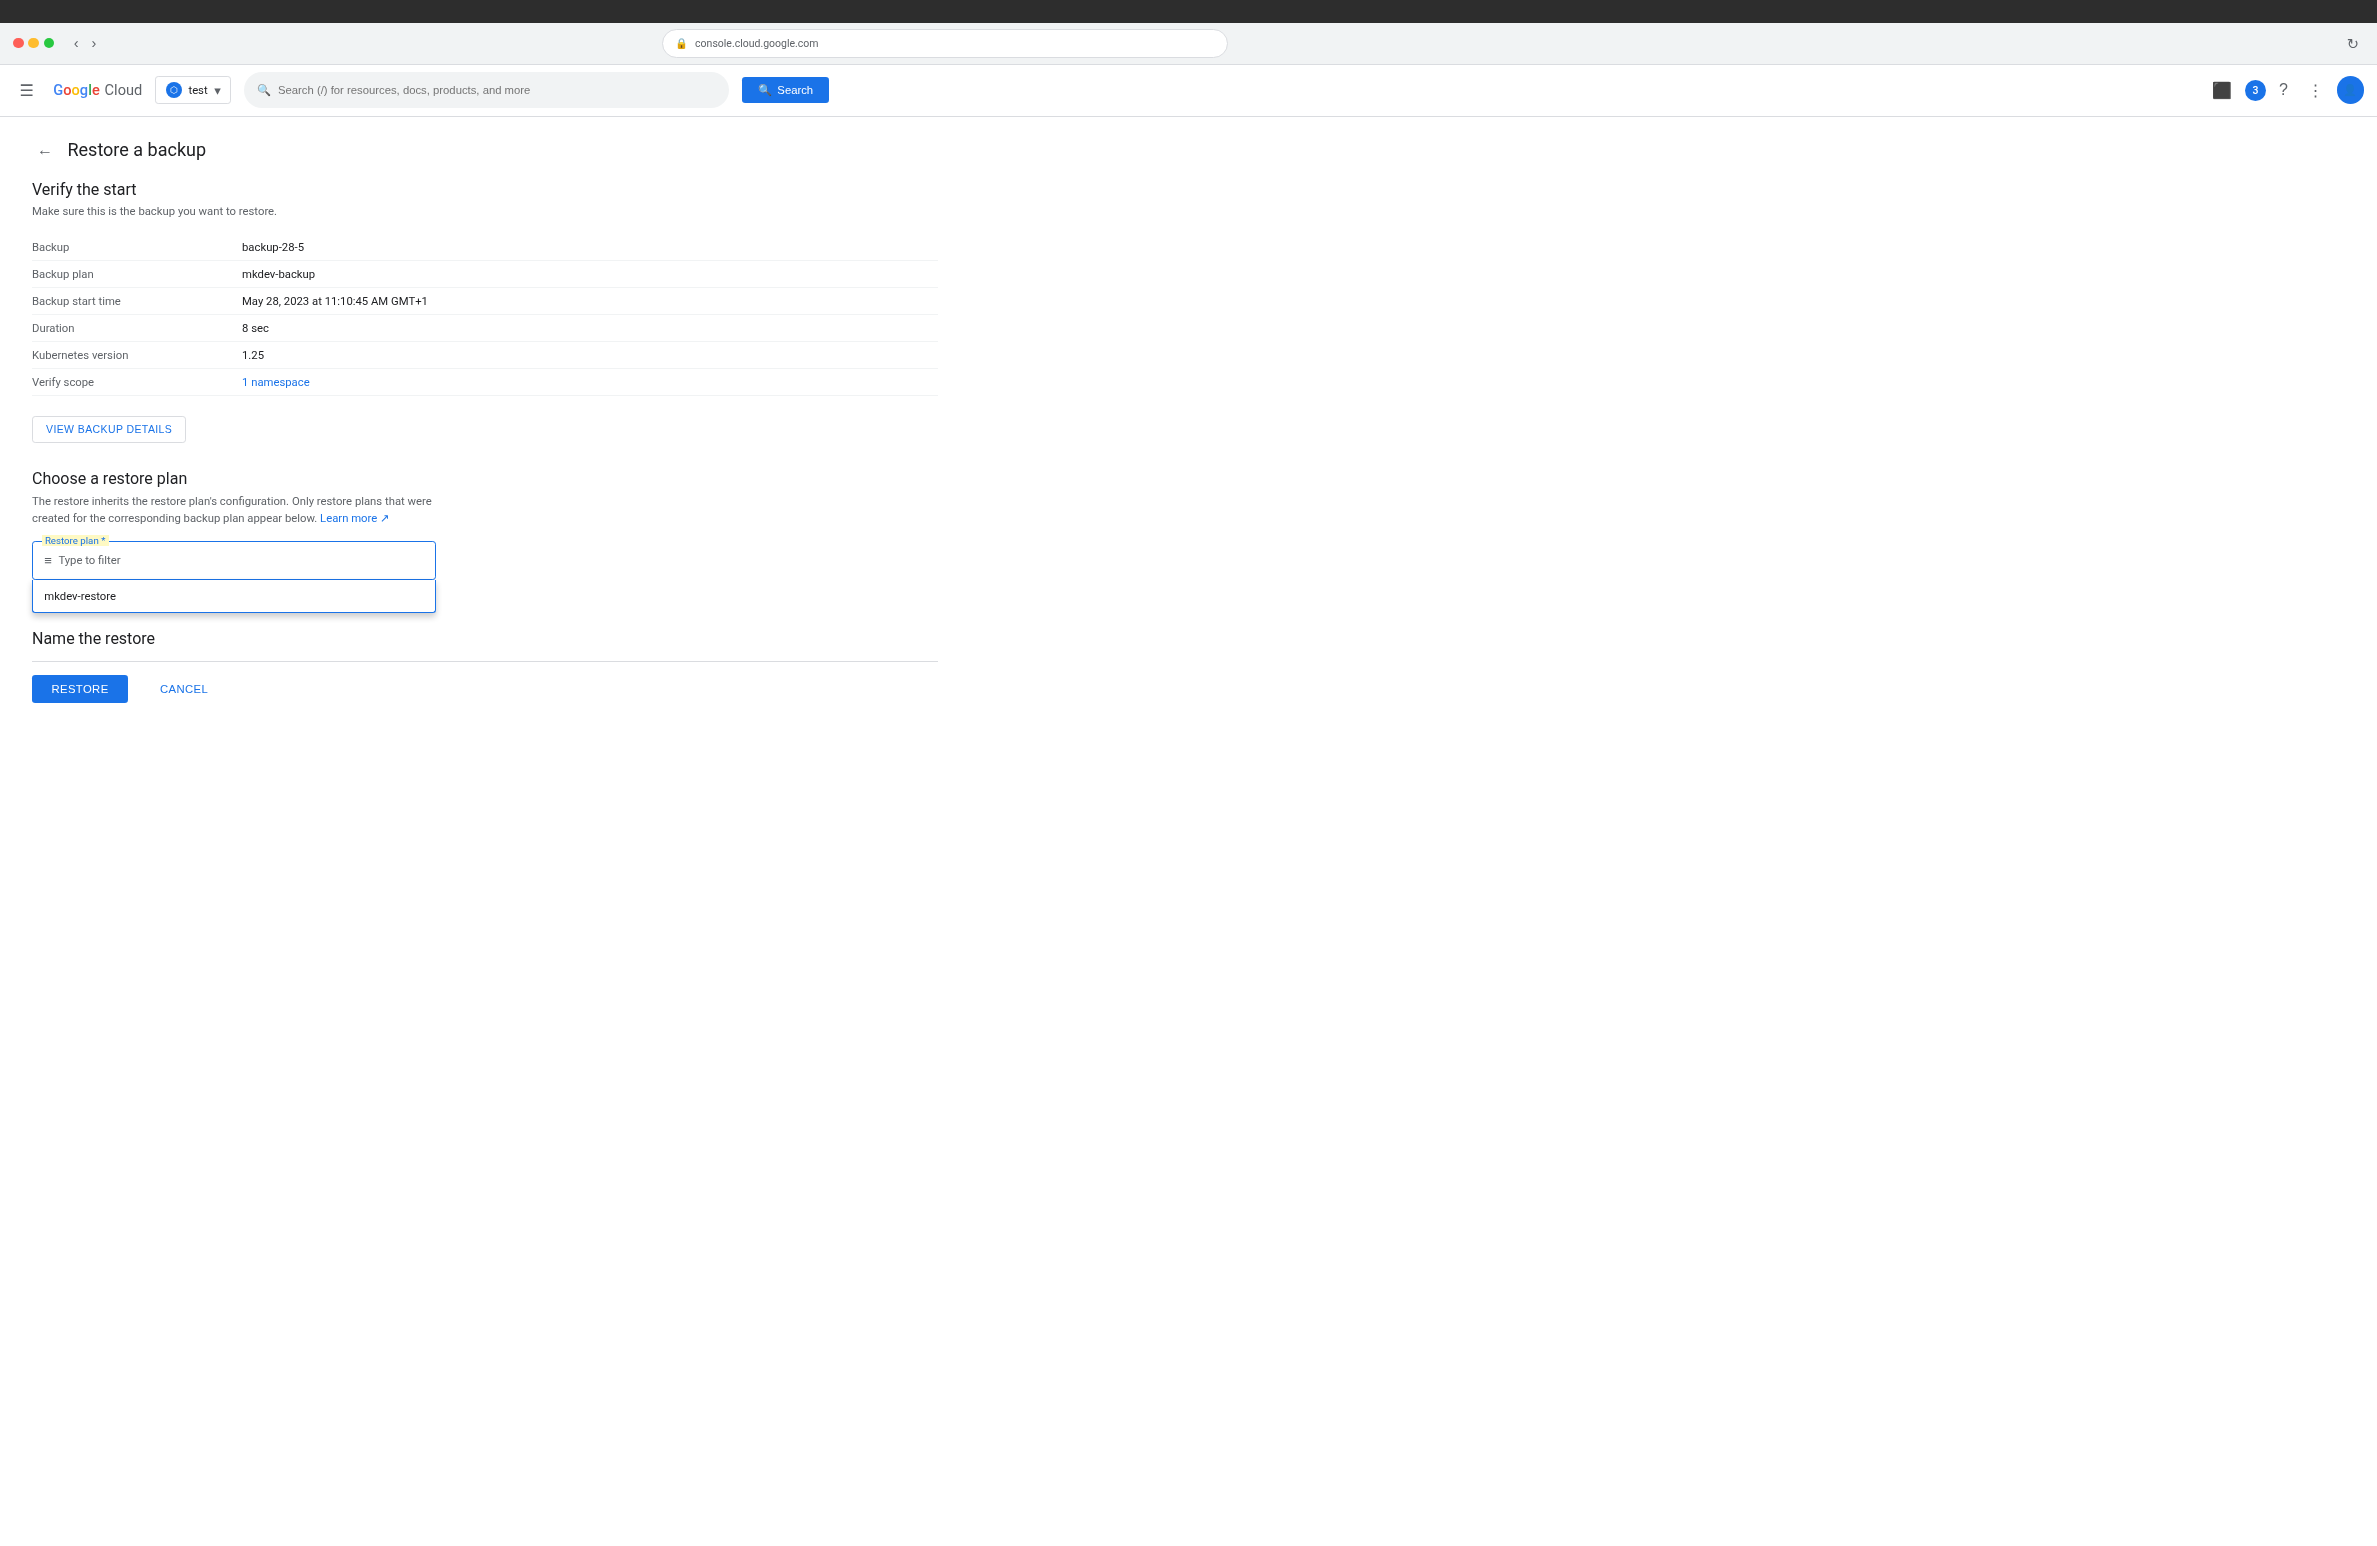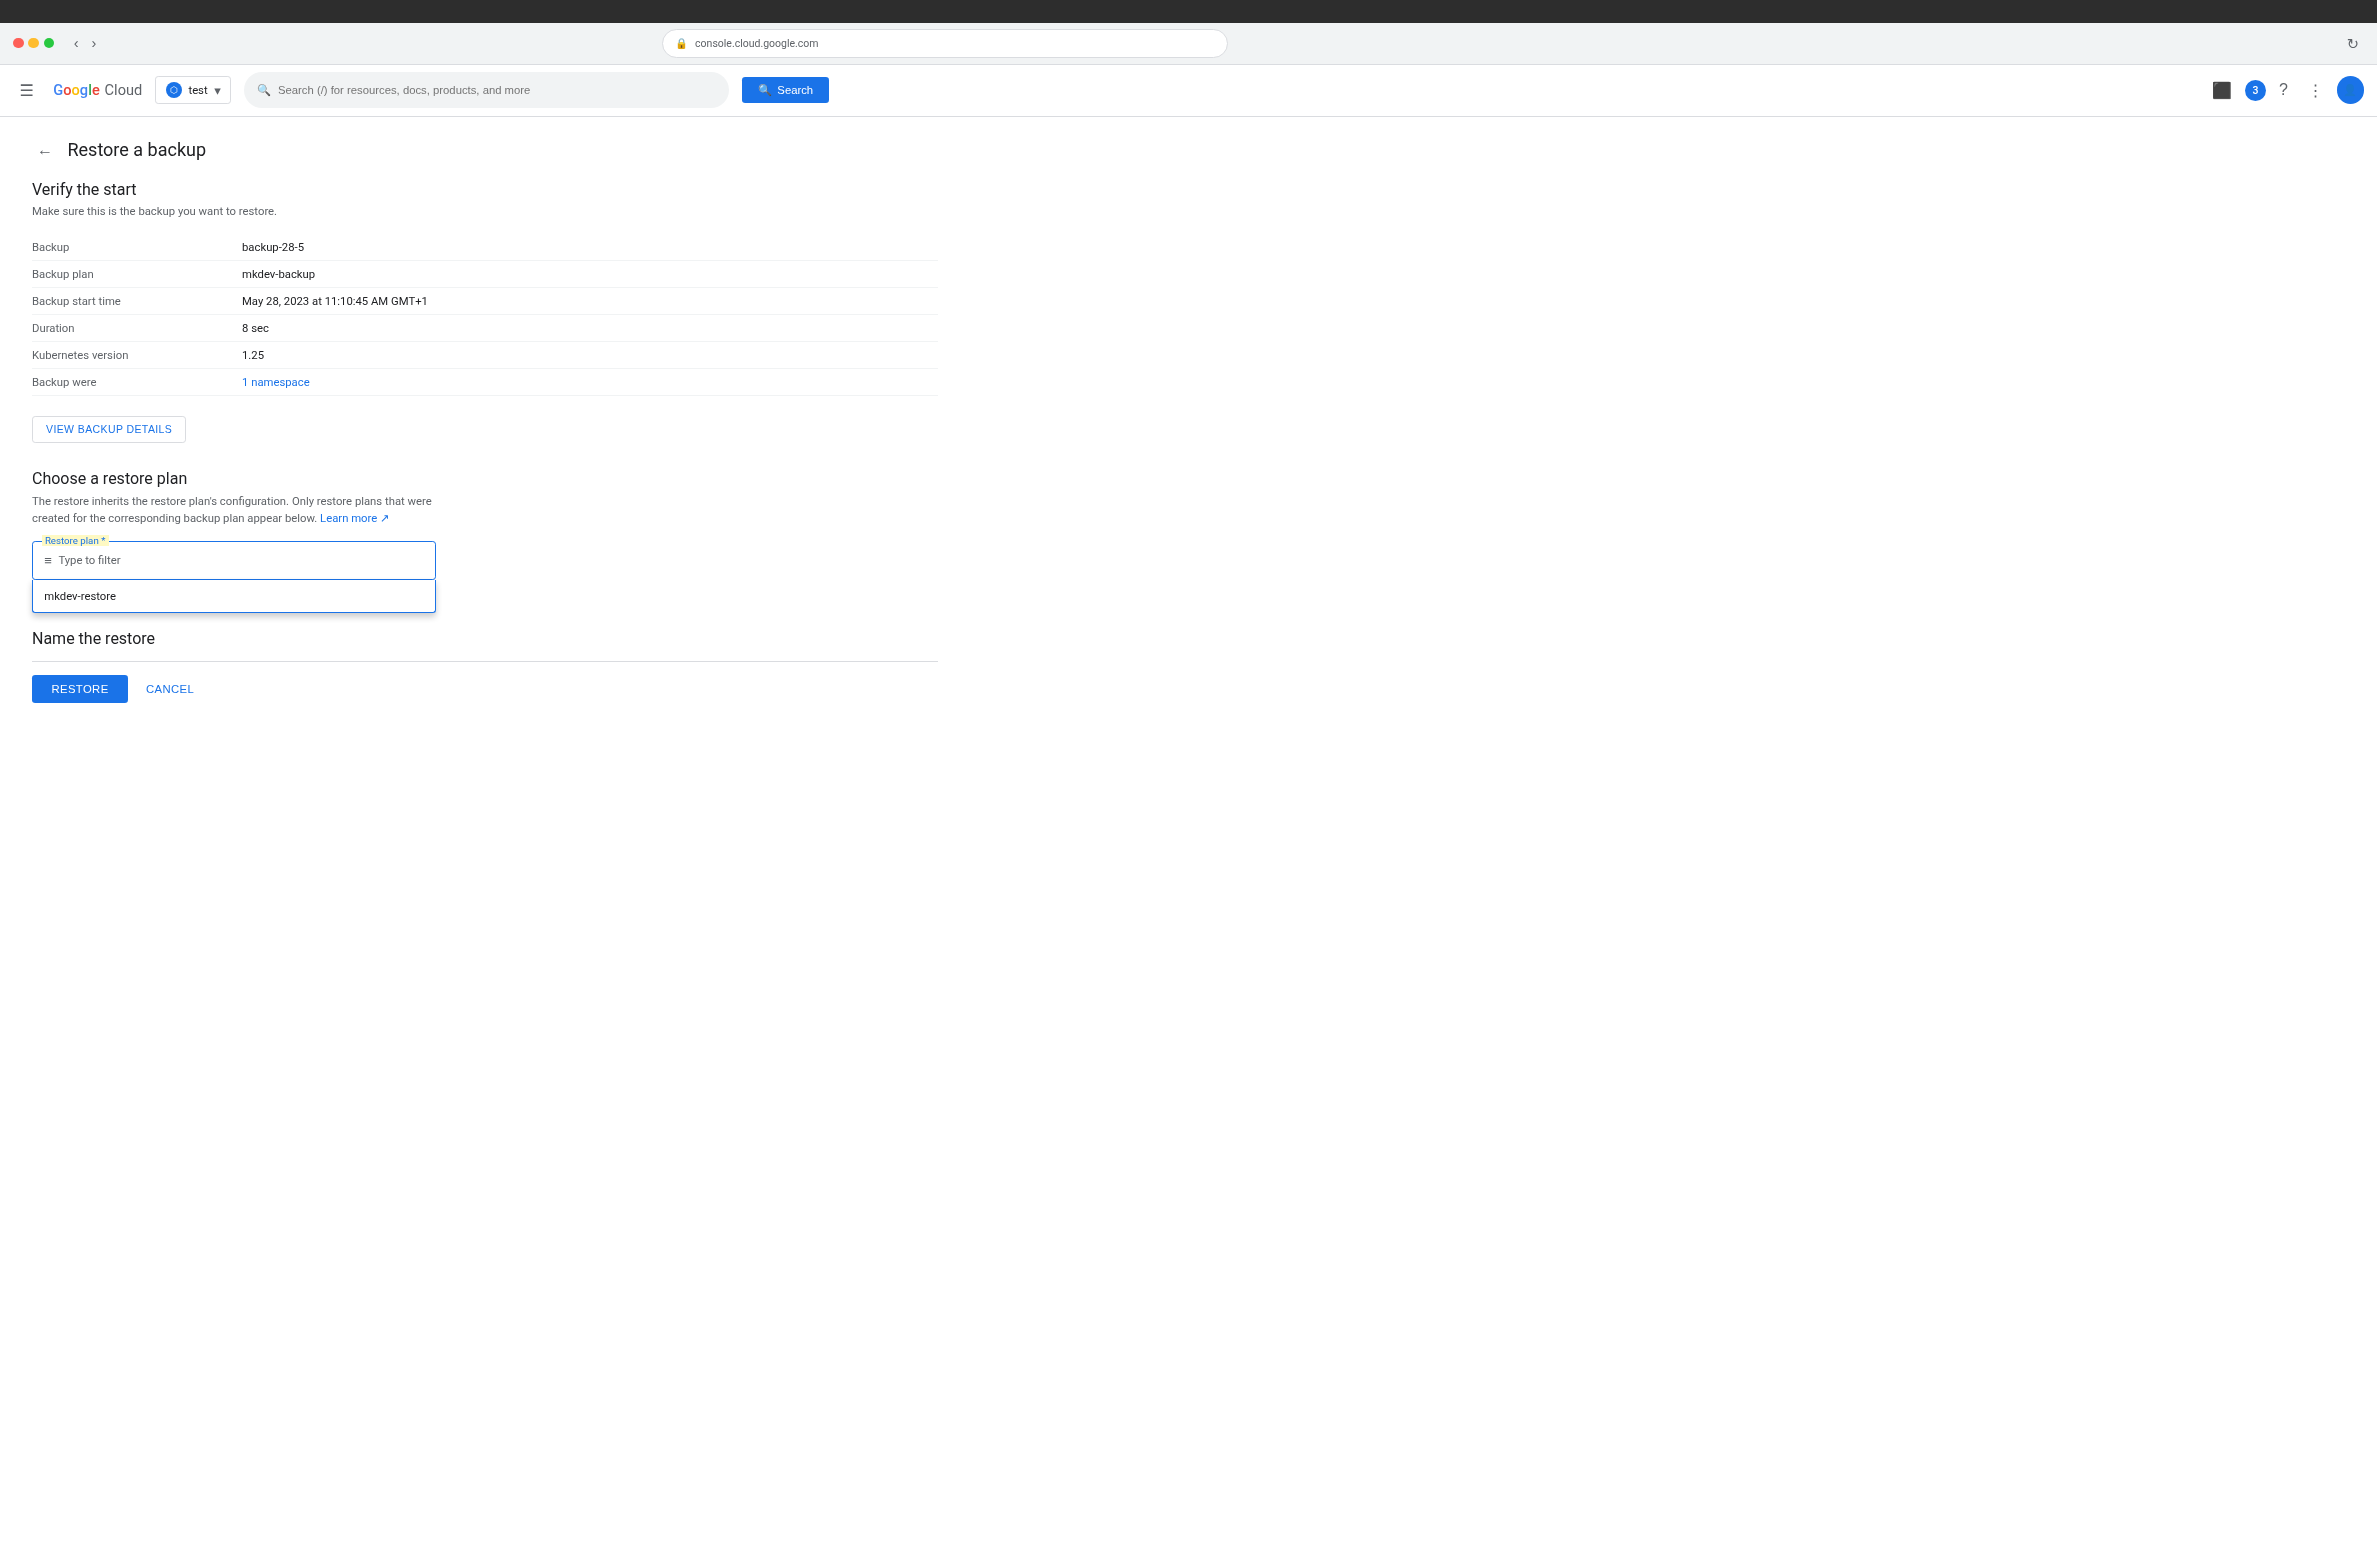--- a/index.html
+++ b/index.html
@@ -224,21 +224,21 @@
       color: #202124; display: flex; align-items: flex-end;
     }
 
     
     .name-section-title {
       font-size: 16px; font-weight: 400; color: #202124; margin-bottom: 13px;
     }
 
     
     .bottom-actions {
-      display: flex; gap: 2px; padding: 13px 0; align-items: center;
+      display: flex; gap: 16px; padding: 13px 0; align-items: center;
       border-top: 0.8px solid #dadce0; margin-top: 6.5px;
     }
     .restore-btn {
       background: #1a73e8; color: #fff; border: none;
       padding: 8px 19.4px; border-radius: 3.2px; cursor: pointer;
       font-size: 11.3px; font-weight: 500; letter-spacing: 0.4px;
       text-transform: uppercase;
     }
     .cancel-btn {
       background: none; border: none; color: #1a73e8;
@@ -342,21 +342,21 @@
         <div class="info-label">Duration</div>
         <div class="info-value">8 sec</div>
       </div>
 
       <div class="info-row">
         <div class="info-label">Kubernetes version</div>
         <div class="info-value">1.25</div>
       </div>
 
       <div class="info-row">
-        <div class="info-label">Backup were</div>
+        <div class="info-label">Verify scope</div>
         <div class="info-value">
           <a href="#">1 namespace</a>
         </div>
       </div>
     </div>
 
     <button class="view-backup-btn">VIEW BACKUP DETAILS</button>
   </section>
 
   <section>

